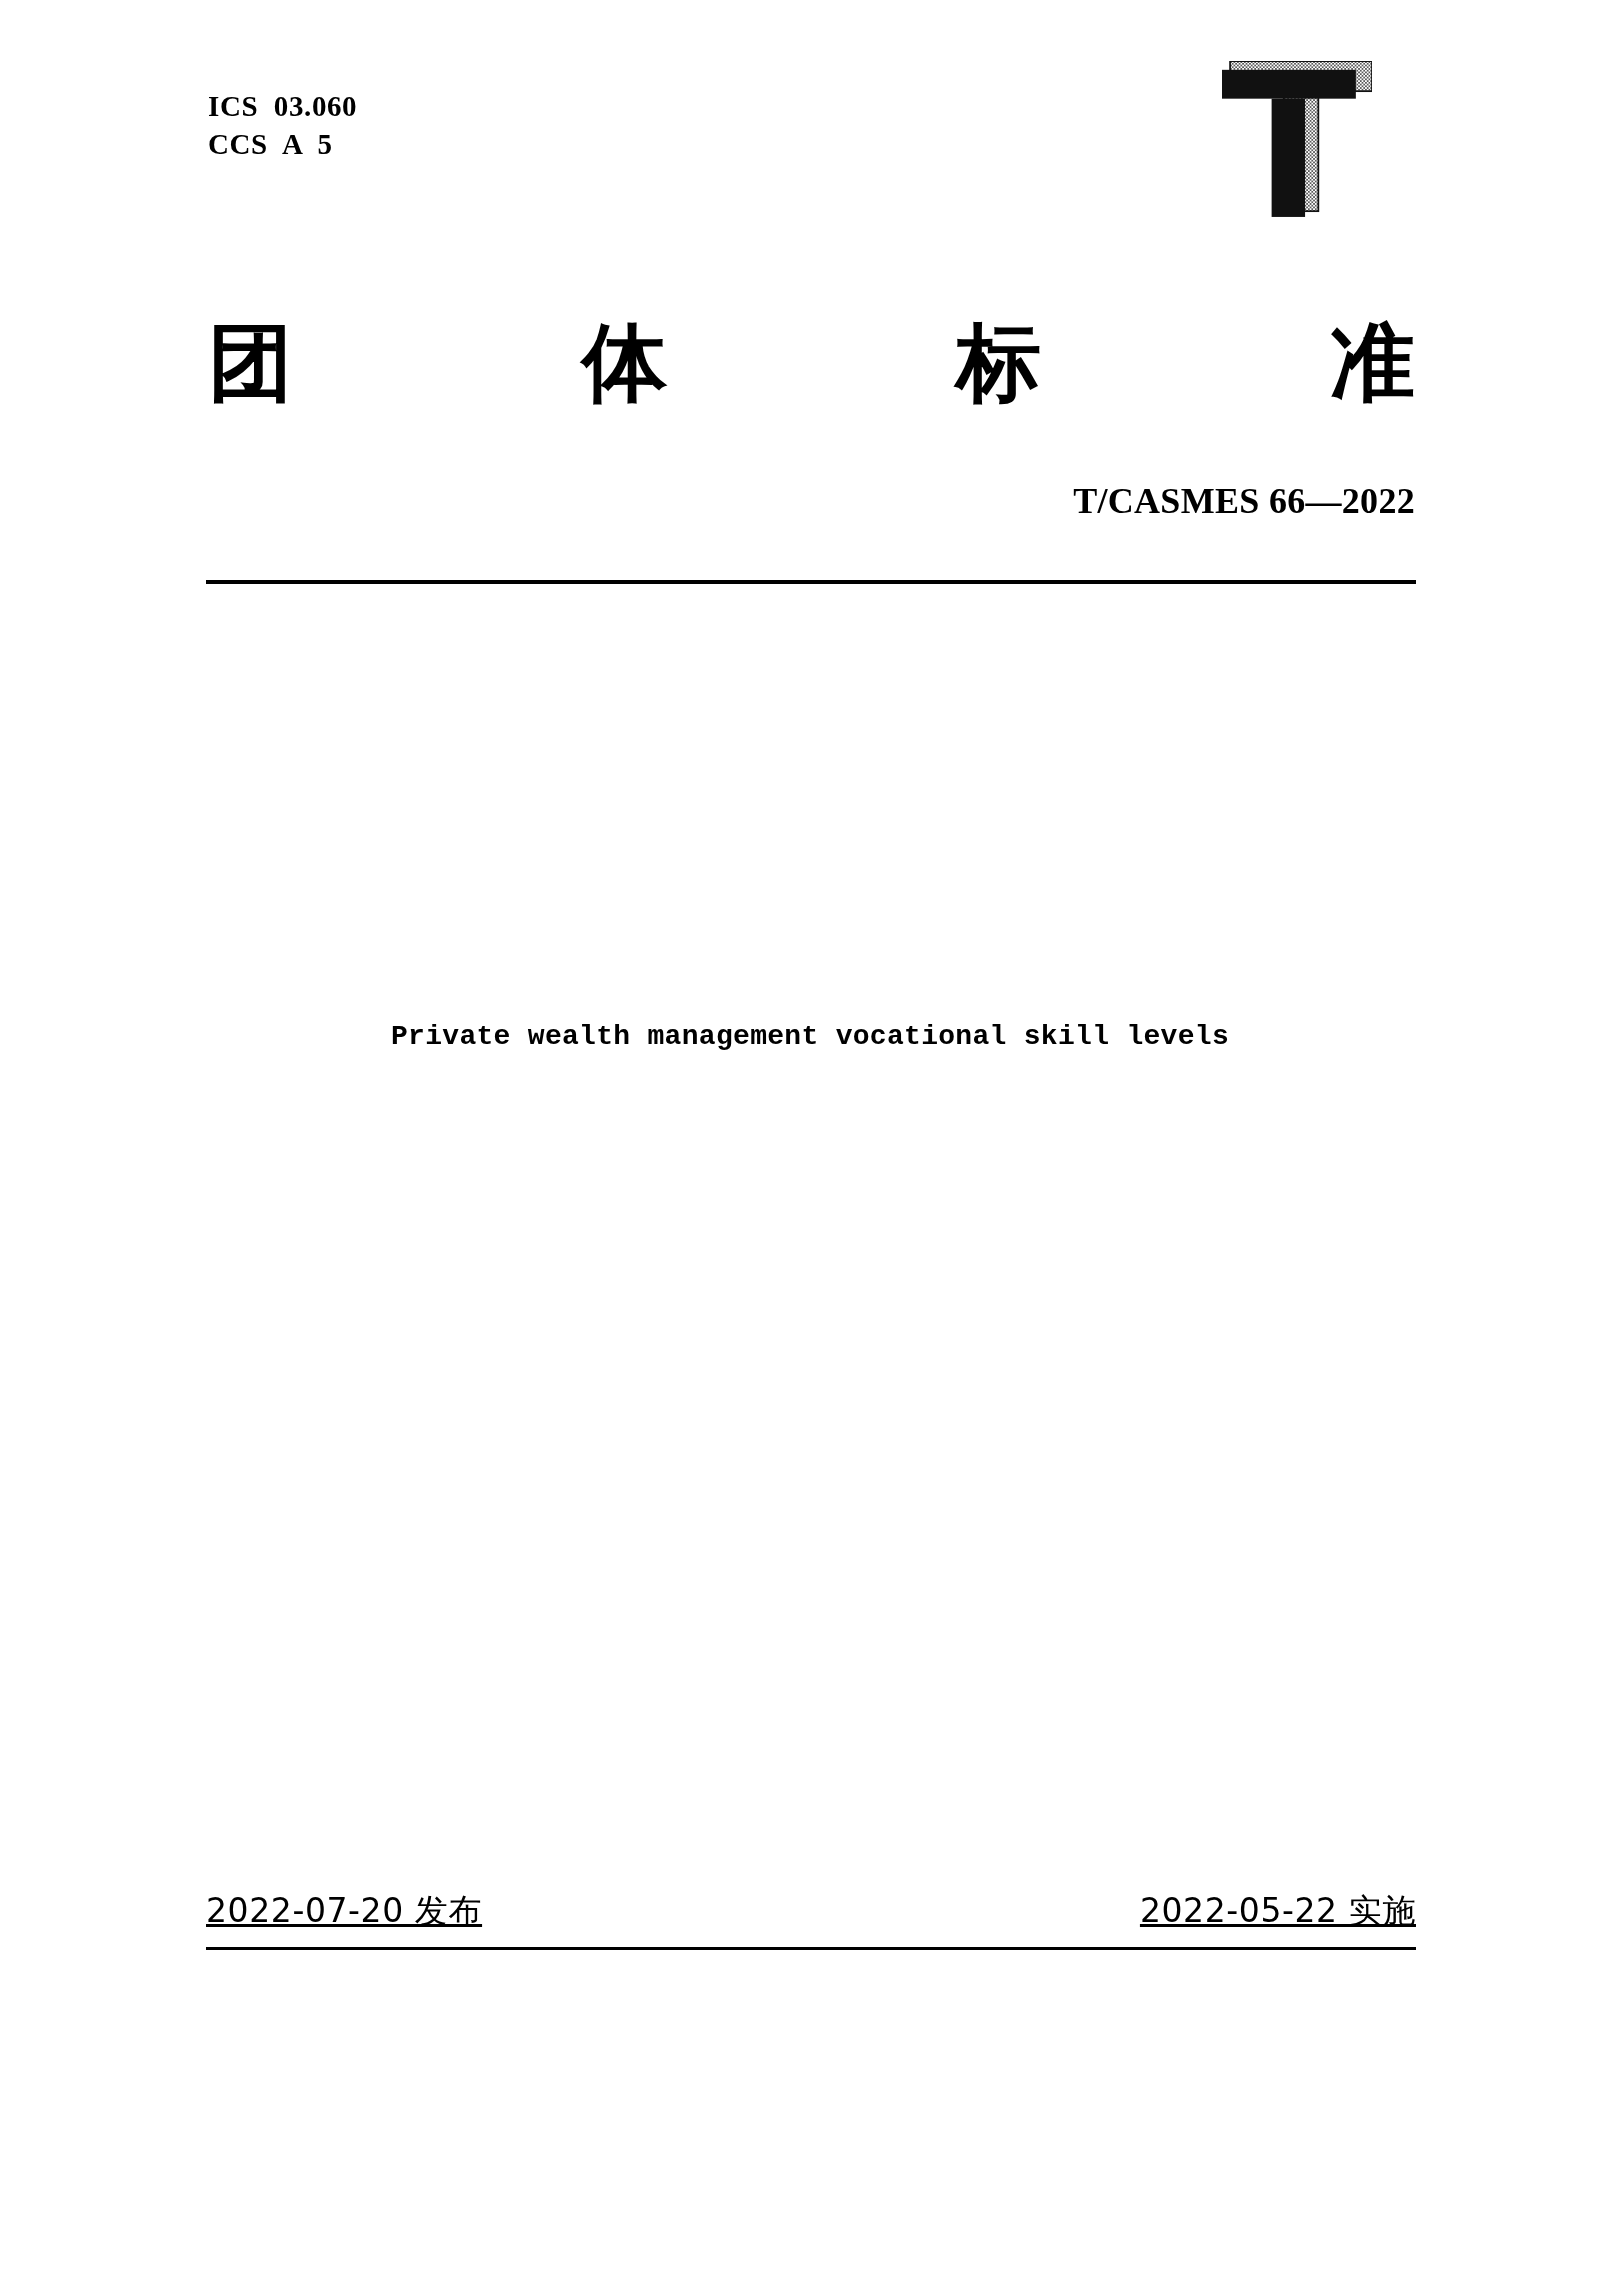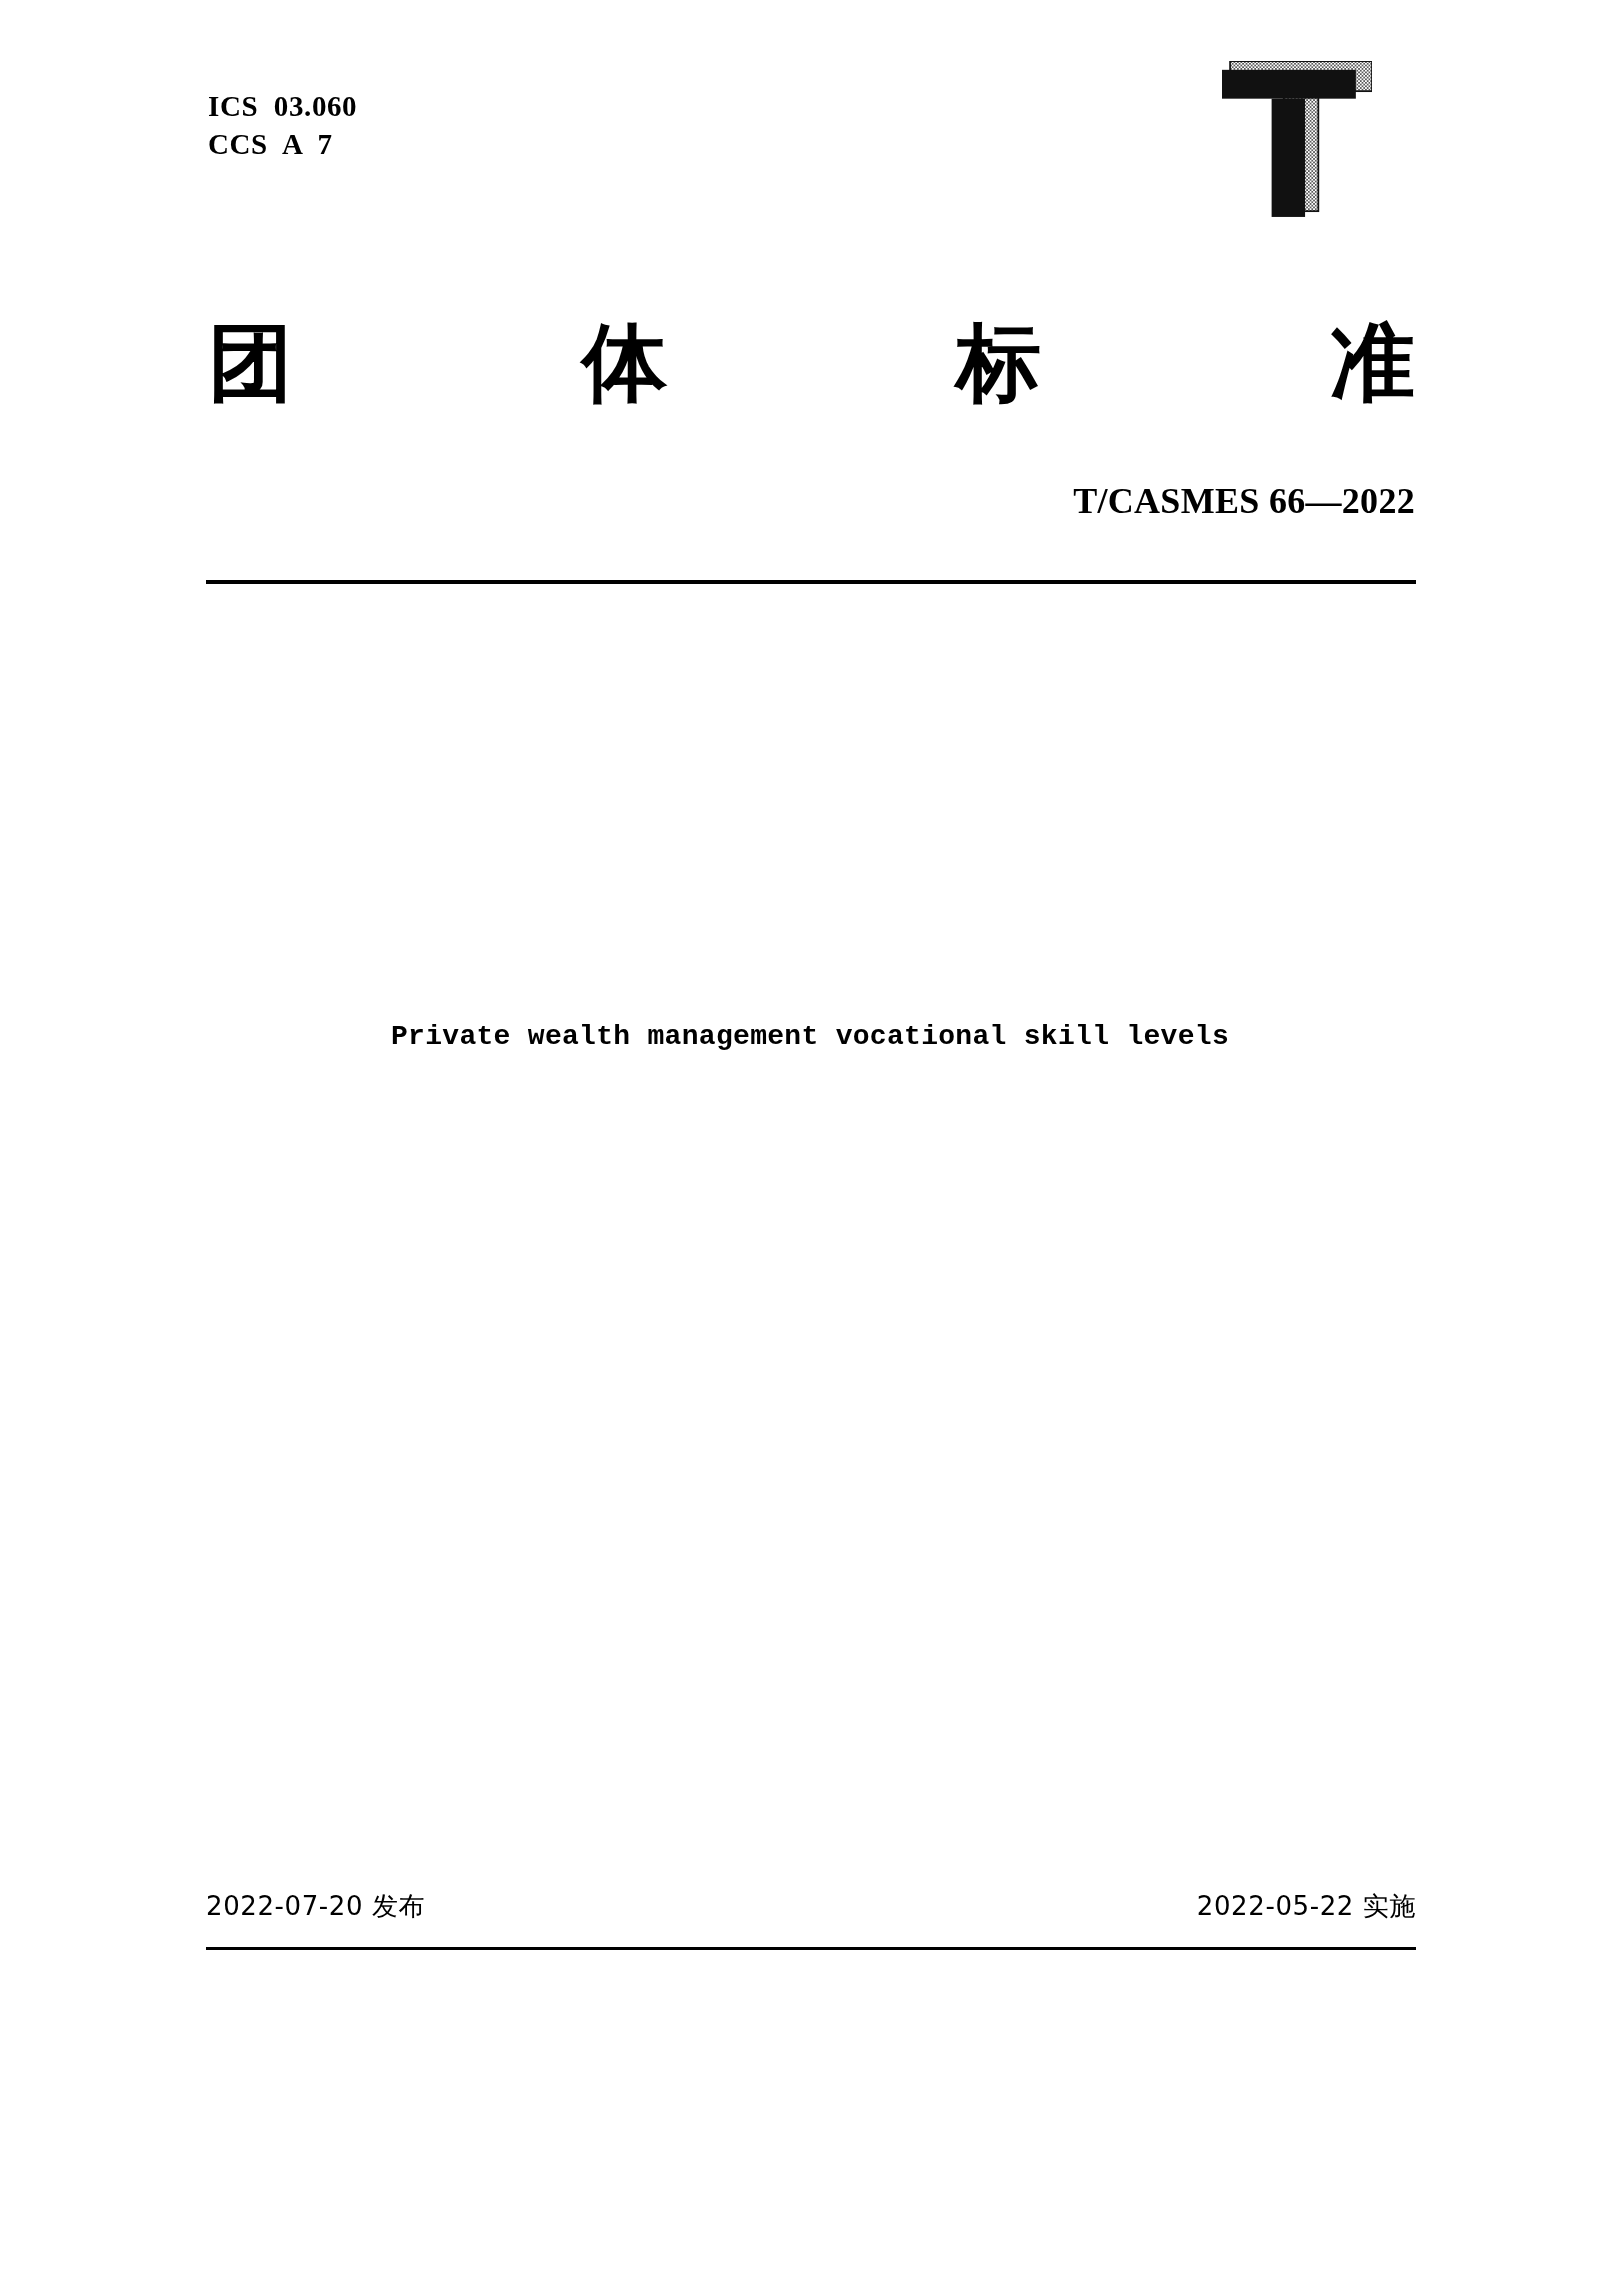--- a/index.html
+++ b/index.html
@@ -123,23 +123,24 @@
   
   .dates {
     position: absolute;
     left: 206px;
     right: 204px;
     top: 1889px;
     display: flex;
     justify-content: space-between;
     align-items: baseline;
     font-family: "DejaVu Sans", sans-serif;
-    font-size: 26px;
+    font-size: 33px;
     letter-spacing: 0.6px;
     color: #000;
+    text-decoration: underline;
   }
 
   
   .publisher {
     position: absolute;
     left: 0;
     right: 0;
     top: 1993px;
     text-align: center;
     font-family: "DejaVu Sans", sans-serif;
@@ -152,21 +153,21 @@
     white-space: pre;
   }
 </style>
 </head>
 <body>
 
 <div class="page">
 
   <div class="codes">
     <div class="code-line">ICS  03.060</div>
-    <div class="code-line">CCS  A  7</div>
+    <div class="code-line">CCS  A  5</div>
   </div>
 
   <div class="logo-t">
     <svg viewBox="0 0 260 275" width="150" height="159" aria-hidden="true">
       <defs>
         <pattern id="hatch" width="6" height="6" patternUnits="userSpaceOnUse">
           <rect width="6" height="6" fill="#ffffff"></rect>
           <circle cx="1.5" cy="1.5" r="1.4" fill="#111111"></circle>
           <circle cx="4.5" cy="4.5" r="1.4" fill="#111111"></circle>
         </pattern>

